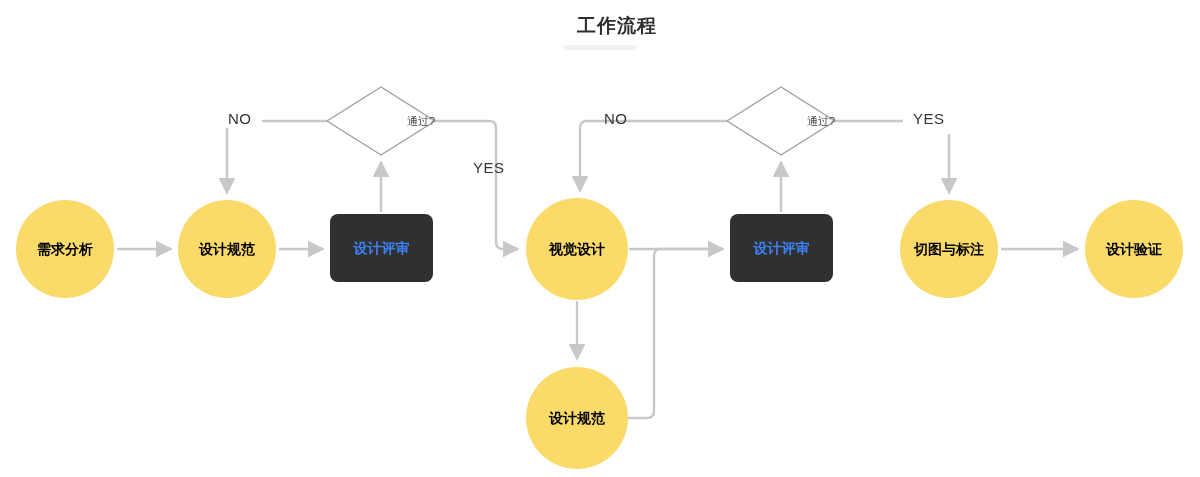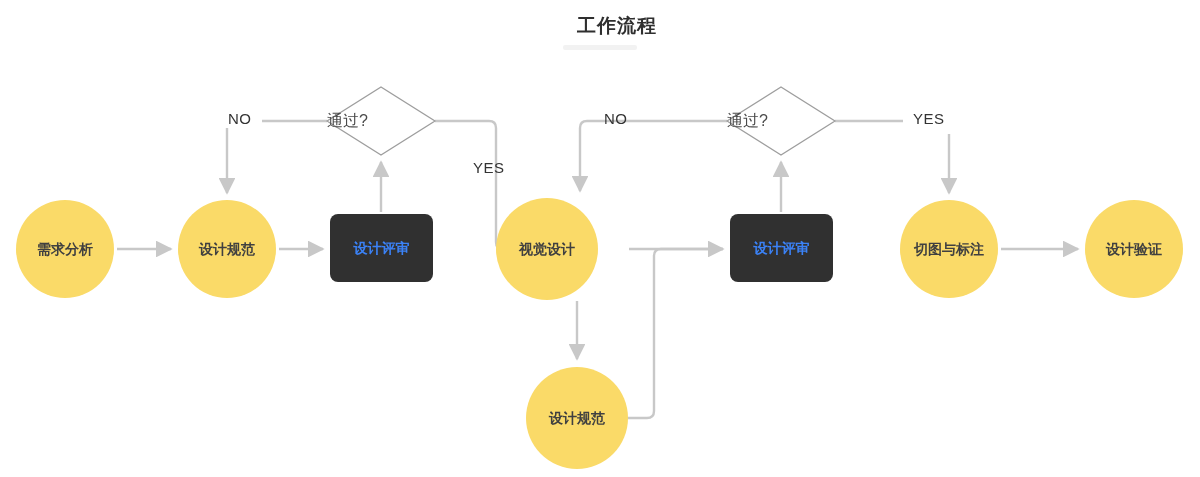--- a/index.html
+++ b/index.html
@@ -52,38 +52,38 @@
     display: flex;
     align-items: center;
     justify-content: center;
     box-sizing: border-box;
     text-align: center;
     line-height: 1.2;
   }
   .node-circle {
     border-radius: 50%;
     background: #fada68;
-    color: #404040;
+    color: #000000;
     font-size: 14px;
     font-weight: bold;
   }
   .node-box {
     background: #303030;
     color: #3b82f6;
     font-size: 14px;
     font-weight: bold;
     border-radius: 8px;
   }
   .diamond-label {
     position: absolute;
     display: flex;
     align-items: center;
-    justify-content: flex-start;
+    justify-content: flex-end;
     color: #4a4a4a;
-    font-size: 16px;
+    font-size: 11px;
   }
   .edge-label {
     position: absolute;
     color: #333333;
     font-size: 15px;
     font-weight: normal;
     letter-spacing: 0.5px;
     white-space: nowrap;
   }
 </style>
@@ -144,21 +144,21 @@
   </div>
 
   <div class="node node-box" style="left:330px; top:214px; width:103px; height:68px;">
     <span>设计评审</span>
   </div>
 
   <div class="diamond-label" style="left:327px; top:87px; width:108px; height:68px;">
     <span>通过?</span>
   </div>
 
-  <div class="node node-circle" style="left:496px; top:198px; width:102px; height:102px;">
+  <div class="node node-circle" style="left:526px; top:198px; width:102px; height:102px;">
     <span>视觉设计</span>
   </div>
 
   <div class="node node-box" style="left:730px; top:214px; width:103px; height:68px;">
     <span>设计评审</span>
   </div>
 
   <div class="diamond-label" style="left:727px; top:87px; width:108px; height:68px;">
     <span>通过?</span>
   </div>

